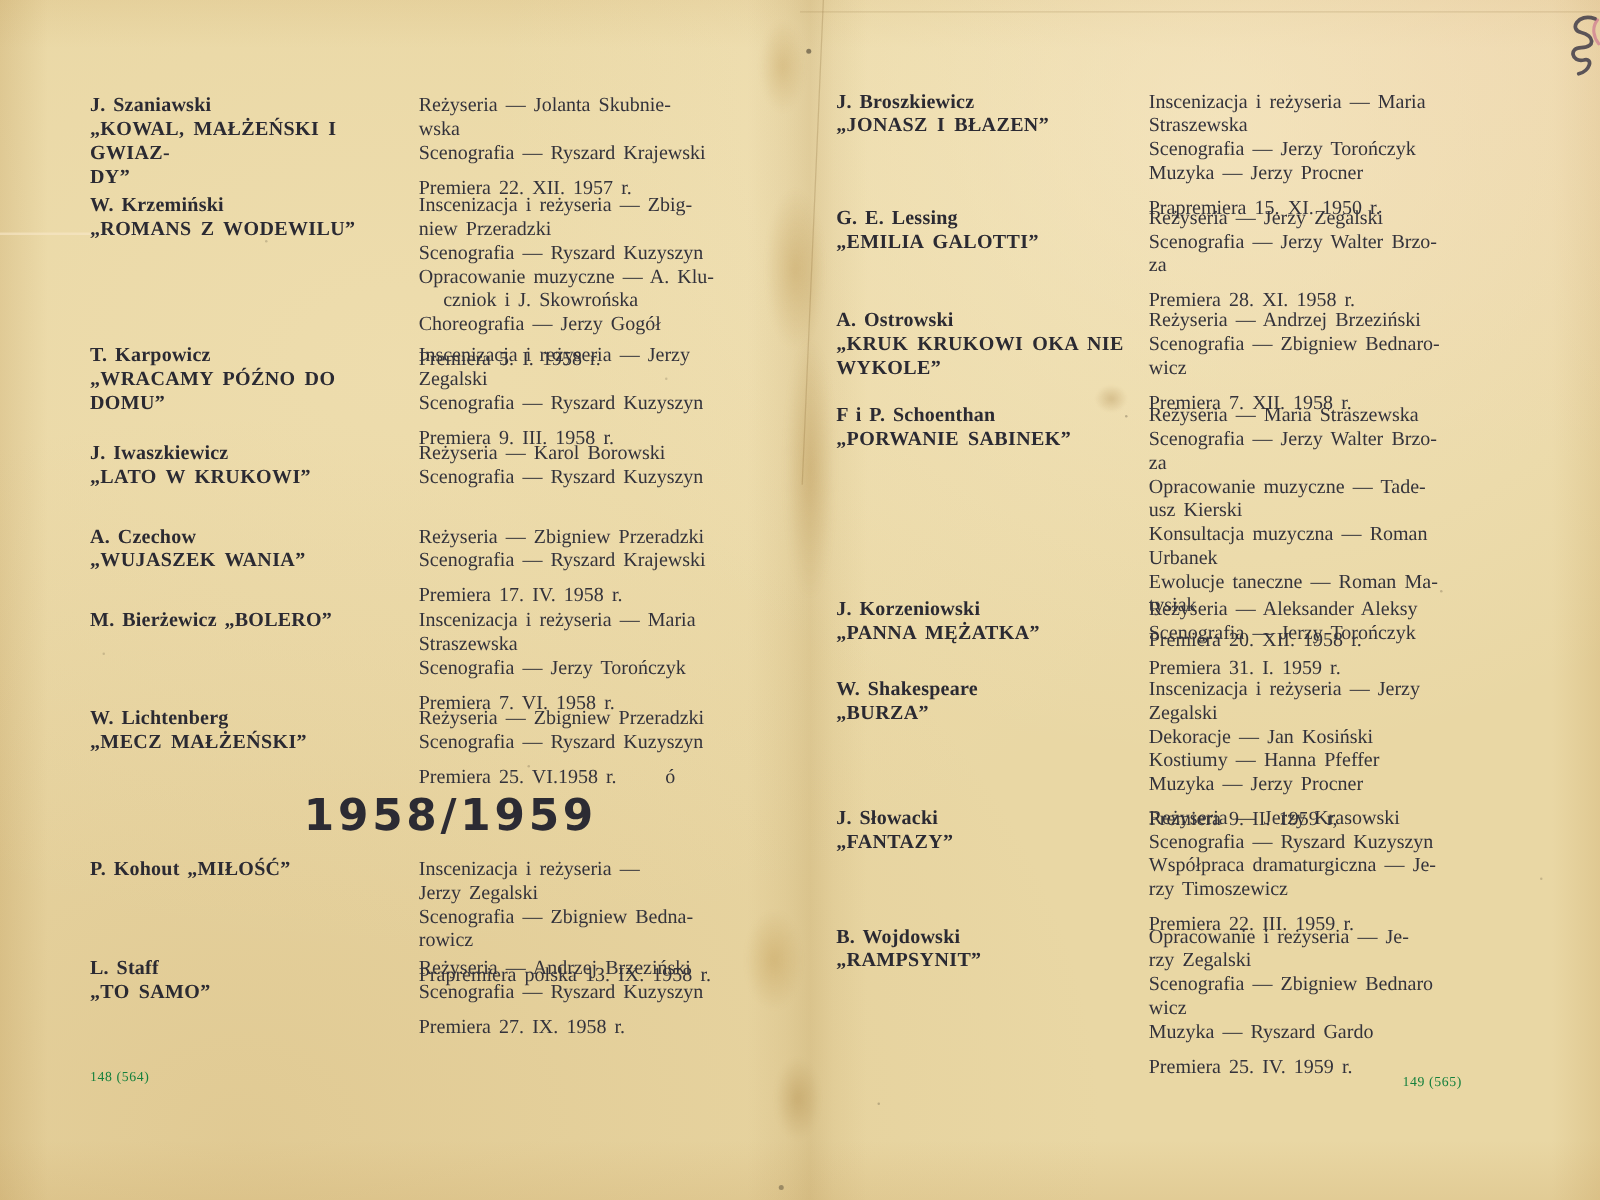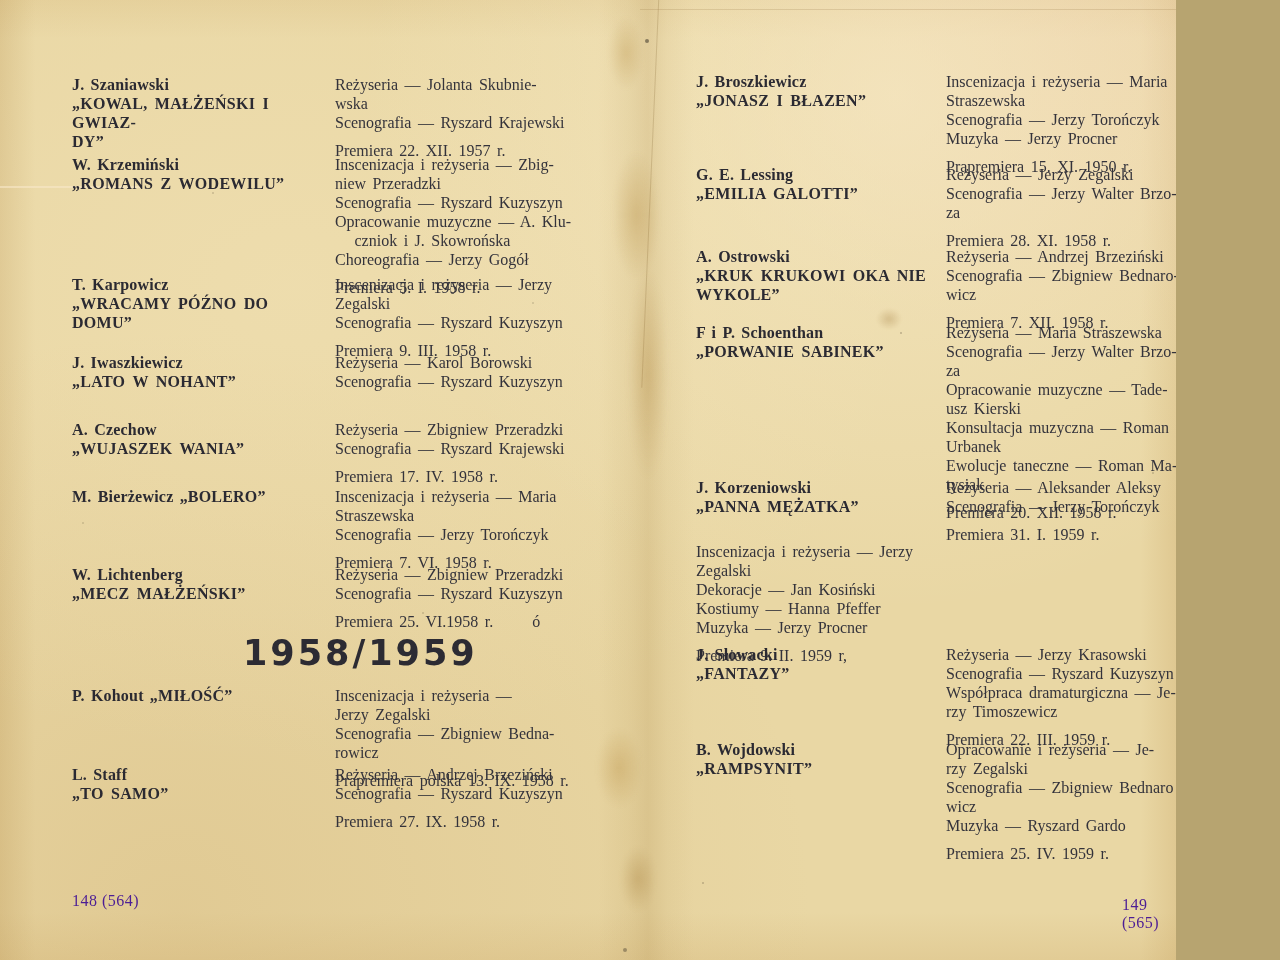--- a/index.html
+++ b/index.html
@@ -1,17 +1,17 @@
 <!DOCTYPE html>
 <html><head>
 <meta charset="utf-8">
 <style>
   html,body{margin:0;padding:0;background:#b7a470;}
   .scan{
-    position:relative;width:1176px;height:960px;overflow:hidden;
+    position:relative;width:1280px;height:960px;overflow:hidden;
     background:#e9d7a4;
     font-family:"Liberation Serif","DejaVu Serif",serif;
     color:#34333b;
   }
   
   .paper-shading{
     position:absolute;inset:0;pointer-events:none;
     background:
       radial-gradient(ellipse at 76% 10%, rgba(250,238,205,0.55), rgba(250,238,205,0) 42%),
       radial-gradient(ellipse at 25% 30%, rgba(246,231,190,0.35), rgba(246,231,190,0) 50%),
@@ -60,35 +60,35 @@
       82px 522px 0 rgba(70,60,45,0.20),
       1232px 702px 0 rgba(70,60,45,0.22),
       532px 302px 0 rgba(70,60,45,0.20),
       624px 949px 0 1px rgba(60,52,40,0.40);
   }
   
   .page{position:absolute;inset:0;}
   .entry{position:absolute;display:flex;align-items:flex-start;line-height:19px;font-size:16px;}
   .page-l .entry{left:72px;width:548px;}
   .page-l .head{width:263px;}
-  .page-r .entry{left:696px;width:560px;}
+  .page-r .entry{left:669px;width:560px;}
   .page-r .head{width:250px;}
   .head{font-weight:bold;color:#2b2a32;padding-right:6px;box-sizing:border-box;}
   .author,.title,.creds,.prem{white-space:pre-wrap;}
   .author{letter-spacing:0.2px;word-spacing:2px;}
   .title{letter-spacing:0.3px;word-spacing:3px;}
   .body{flex:1;}
   .creds{word-spacing:2.5px;}
   .prem{margin-top:9px;word-spacing:2.5px;}
   .season{
     position:absolute;left:243px;top:633px;
     font-family:"DejaVu Sans","Liberation Sans",sans-serif;
     font-weight:bold;font-size:35px;letter-spacing:3px;color:#2c2b33;
   }
-  .folio{position:absolute;font-size:16px;color:#4c1d95;letter-spacing:0.5px;margin-top:36px;}
+  .folio{position:absolute;font-size:11px;color:#15803d;letter-spacing:0.5px;}
   .folio-l{left:72px;top:856px;}
   .folio-r{left:1122px;top:860px;}
   .hand-mark{position:absolute;left:1242px;top:12px;width:40px;height:52px;}
 </style>
 </head>
 <body>
 
 <div class="scan">
   <div class="paper-shading"></div>
   <div class="gutter-shadow"></div>
@@ -149,21 +149,21 @@
         <div class="creds">Inscenizacja i reżyseria — Jerzy
 Zegalski
 Scenografia — Ryszard Kuzyszyn</div>
         <div class="prem">Premiera 9. III. 1958 r.</div>
       </div>
     </div>
 
     <div class="entry" style="top:353px">
       <div class="head">
         <div class="author">J. Iwaszkiewicz</div>
-        <div class="title">„LATO W NOHANT”</div>
+        <div class="title">„LATO W KRUKOWI”</div>
       </div>
       <div class="body">
         <div class="creds">Reżyseria — Karol Borowski
 Scenografia — Ryszard Kuzyszyn</div>
       </div>
     </div>
 
     <div class="entry" style="top:420px">
       <div class="head">
         <div class="author">A. Czechow</div>
@@ -300,20 +300,24 @@
         <div class="title">„PANNA MĘŻATKA”</div>
       </div>
       <div class="body">
         <div class="creds">Reżyseria — Aleksander Aleksy
 Scenografia — Jerzy Torończyk</div>
         <div class="prem">Premiera 31. I. 1959 r.</div>
       </div>
     </div>
 
     <div class="entry" style="top:542px">
+      <div class="head">
+        <div class="author">W. Shakespeare</div>
+        <div class="title">„BURZA”</div>
+      </div>
       <div class="body">
         <div class="creds">Inscenizacja i reżyseria — Jerzy
 Zegalski
 Dekoracje — Jan Kosiński
 Kostiumy — Hanna Pfeffer
 Muzyka — Jerzy Procner</div>
         <div class="prem">Premiera 9. II. 1959 r,</div>
       </div>
     </div>
 

